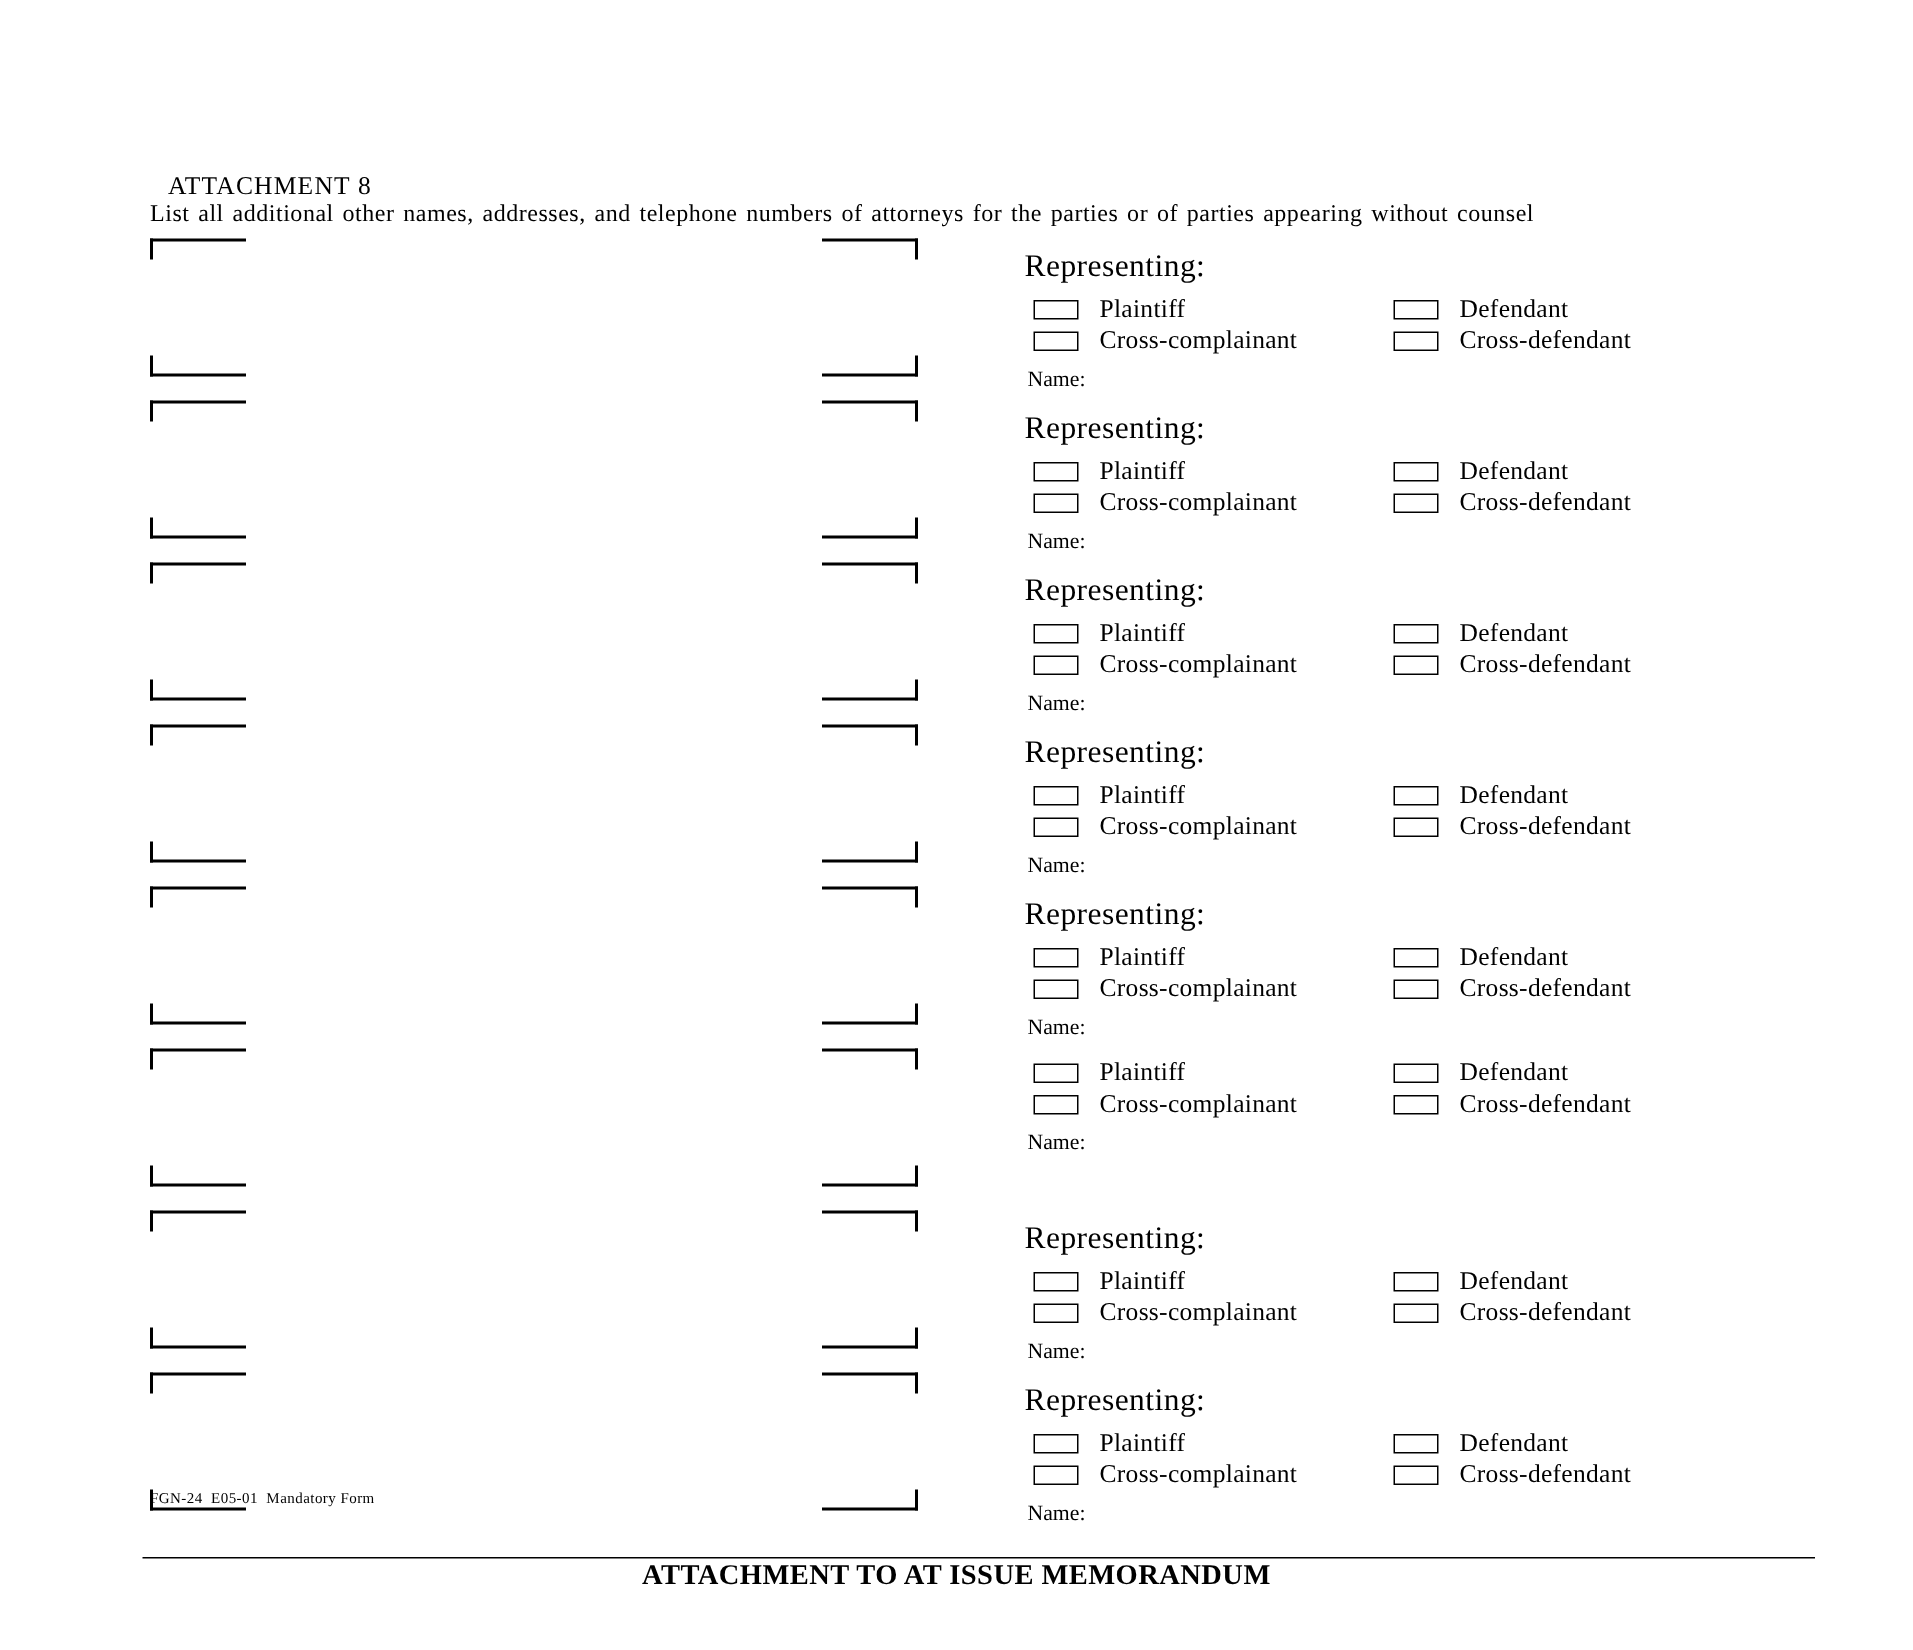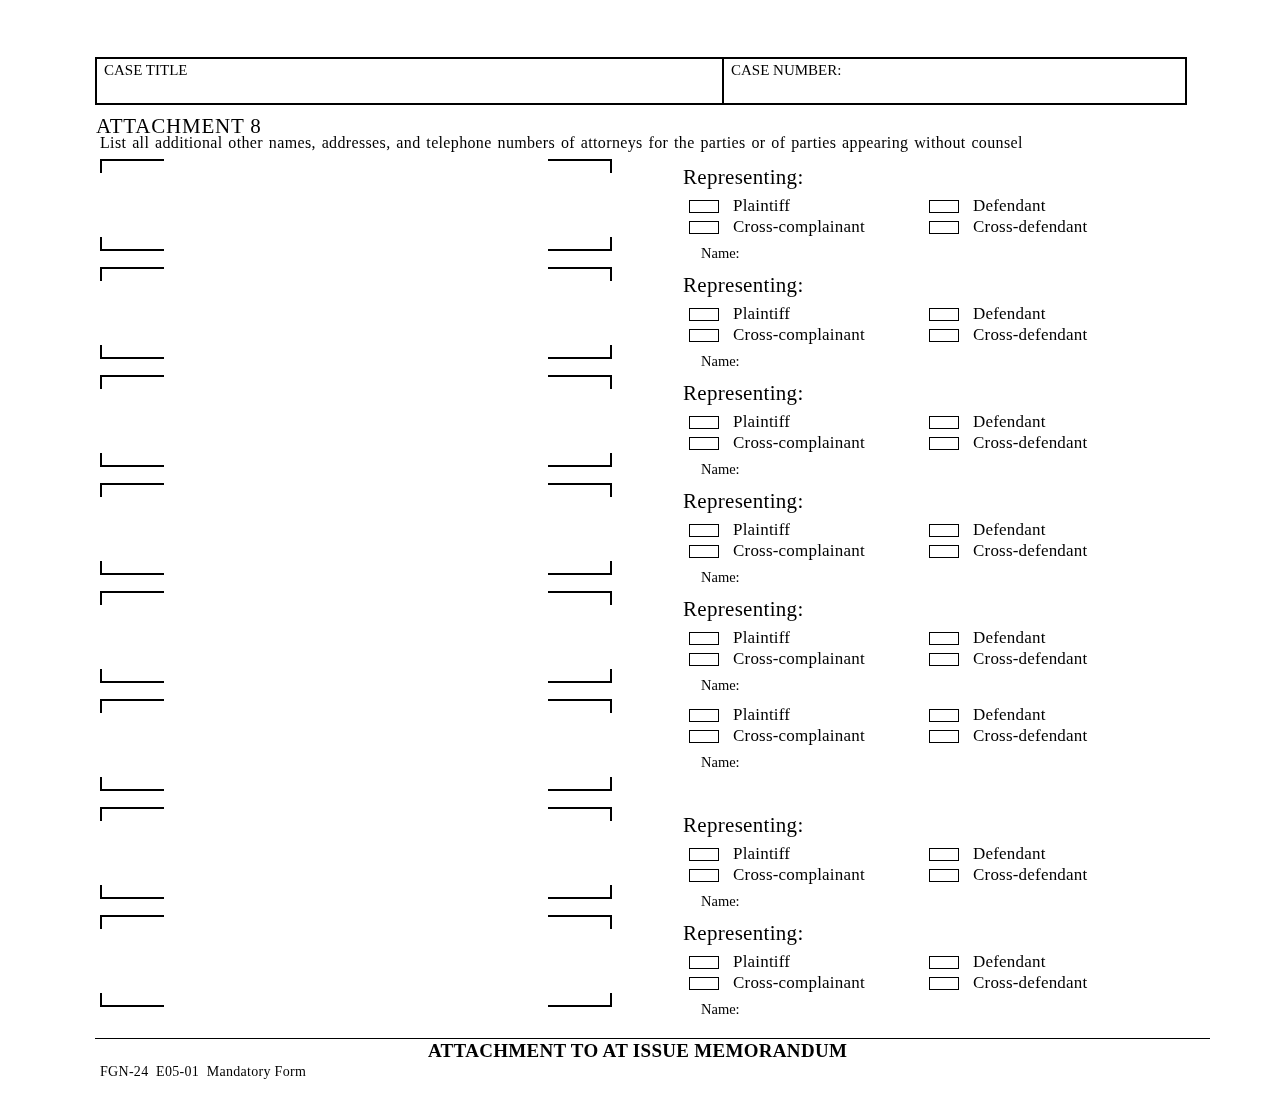--- a/index.html
+++ b/index.html
@@ -32,23 +32,23 @@
     padding: 2px 7px;
     box-sizing: border-box;
   }
   .case-title-cell { width: 627px; border-right: 2px solid #000; }
   .case-number-cell { flex: 1; }
   .case-value { display: inline-block; min-width: 40px; min-height: 14px; }
 
   
   .attachment-heading {
     position: absolute;
-    left: 96px;
+    left: 112px;
     top: 114px;
-    font-size: 21px;
+    font-size: 17px;
     letter-spacing: 0.8px;
   }
   .instructions {
     position: absolute;
     left: 100px;
     top: 134px;
     width: 1115px;
     font-size: 16px;
     letter-spacing: 0.35px;
     word-spacing: 1.5px;
@@ -113,69 +113,59 @@
   }
   .chk .box {
     width: 28px;
     height: 11px;
     border: 1.5px solid #000;
     display: inline-block;
     flex: none;
   }
   .name-row {
     margin-top: 8px;
-    margin-left: 18px;
+    margin-left: 2px;
     font-size: 14.5px;
   }
   .name-input {
     display: inline-block;
     min-width: 180px;
     min-height: 12px;
   }
 
   
   .footer-rule {
     position: absolute;
     left: 95px;
     top: 1038px;
     width: 1115px;
     border-top: 1.5px solid #000;
   }
   .footer-id {
     position: absolute;
     left: 100px;
-    top: 1064px;
-    font-size: 14px;
+    top: 994px;
+    font-size: 10px;
     white-space: pre;
     letter-spacing: 0.3px;
   }
   .footer-title {
     position: absolute;
     left: 428px;
     top: 1040px;
     font-size: 19px;
     font-weight: bold;
     letter-spacing: 0.3px;
   }
 </style>
 </head>
 <body>
 
 <div class="page">
 
-  <div class="case-box">
-    <div class="case-cell case-title-cell">
-      <span>CASE TITLE</span>
-      <span class="case-value"></span>
-    </div>
-    <div class="case-cell case-number-cell">
-      <span>CASE NUMBER:</span>
-      <span class="case-value"></span>
-    </div>
-  </div>
 
   <div class="attachment-heading">ATTACHMENT 8</div>
   <div class="instructions">List all additional other names, addresses, and telephone numbers of attorneys for the parties or of parties appearing without counsel</div>
 
   <div class="blocks">
   <section class="party-block">
     <div class="address-area">
       <span class="bk tl"></span>
       <span class="bk tr"></span>
       <span class="bk bl"></span>

